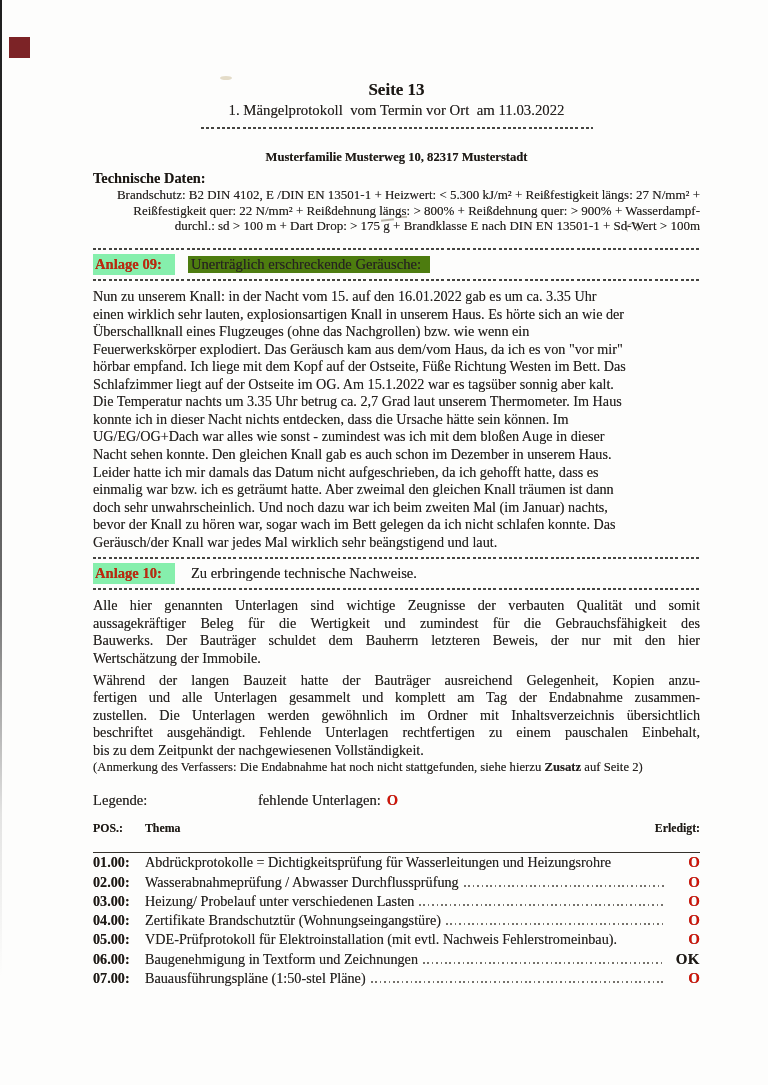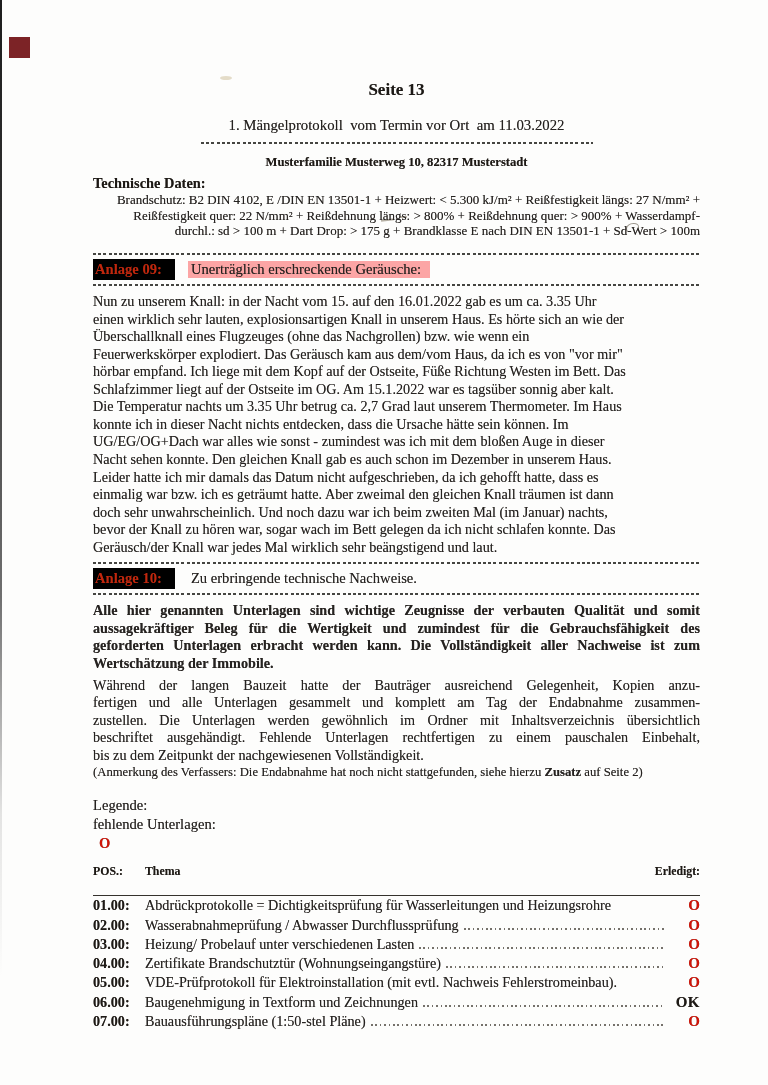--- a/index.html
+++ b/index.html
@@ -13,43 +13,43 @@
   .scan-edge{position:absolute;left:0;top:0;width:2px;height:100%;
     background:linear-gradient(180deg,#1d1d1d 0%,#343434 25%,#6f6f6f 55%,rgba(150,150,150,.25) 75%,rgba(160,160,160,0) 90%);}
   .corner-mark{position:absolute;left:9px;top:37px;width:21px;height:21px;background:#7c2326;}
   .speck{position:absolute;}
   .s1{left:381px;top:219px;width:13px;height:2px;background:#b6b0a4;transform:rotate(-6deg);}
   .s1b{left:399px;top:216px;width:8px;height:2px;background:#c2bcb0;}
   .s2{left:626px;top:223px;width:11px;height:8px;border:1.5px solid #9d988e;border-radius:60% 40% 55% 45%;border-bottom-color:transparent;background:transparent;}
   .s3{left:220px;top:76px;width:12px;height:4px;background:#ddd3ba;border-radius:50%;opacity:.8;}
   .content{position:absolute;left:93px;top:0;width:607px;}
   .page-title{margin-top:80px;text-align:center;font-weight:bold;font-size:17px;line-height:19px;color:#1c1916;}
-  .subtitle{margin-top:17px;text-align:center;font-size:14.8px;line-height:18px;white-space:pre;}
+  .subtitle{margin-top:2px;text-align:center;font-size:14.8px;line-height:18px;white-space:pre;}
   .dash{height:2px;background:repeating-linear-gradient(90deg,#454541 0 3px,transparent 3px 5.2px);}
   .dash.short{width:392px;margin:8px auto 0;}
   .dash.full{width:607px;}
-  .address{margin-top:11px;text-align:center;font-weight:bold;font-size:12.6px;line-height:15px;color:#1e1a16;}
+  .address{margin-top:21px;text-align:center;font-weight:bold;font-size:12.6px;line-height:15px;color:#1e1a16;}
   .tech-heading{margin-top:5px;font-weight:bold;font-size:14.4px;line-height:17px;color:#1c1814;}
   .tech-body{font-size:13px;line-height:15.7px;text-align:right;}
   .tech-body div{white-space:nowrap;}
   .d1{margin-top:14px;}
   .anlage-row{margin-top:4px;margin-bottom:4px;font-size:14.6px;line-height:20px;}
-  .anlage-label{display:inline-block;background:#000000;color:#c3260c;font-weight:bold;padding:0 13px 1px 2px;}
+  .anlage-label{display:inline-block;background:#86efac;color:#c3260c;font-weight:bold;padding:0 13px 1px 2px;}
   .anlage-title{margin-left:13px;padding:0 9px 1px 3px;}
-  .anlage-title.hl{background:#fca5a5;text-align:center;}
+  .anlage-title.hl{background:#4d7c0f;text-align:center;}
   .para{margin-top:7px;font-size:14.2px;line-height:17.55px;}
   .para div{white-space:nowrap;}
   .para.just div{white-space:normal;}
   .para.just div.jfull{text-align:justify;text-align-last:justify;}
   .d2{margin-top:6px;}
   .d3{margin-top:1px;}
-  .para.p-tight{margin-top:7px;font-weight:bold;}
+  .para.p-tight{margin-top:7px;}
   .para.p-follow{margin-top:4px;}
   .note{margin-top:0;font-size:12.7px;line-height:16px;}
-  .legend{margin-top:16px;font-size:14.6px;line-height:19px;display:flex;flex-direction:column;}
+  .legend{margin-top:16px;font-size:14.6px;line-height:19px;display:flex;}
   .legend-label{width:165px;}
   .legend-symbol{color:#d11408;font-weight:bold;margin-left:6px;}
   .toc-header{margin-top:11px;display:flex;align-items:baseline;font-weight:bold;font-size:11.8px;line-height:14px;
     border-bottom:1.5px solid #35322d;padding-bottom:17px;color:#1d1915;}
   .toc-header .th-pos{width:52px;text-decoration:none;}
   .toc-header .th-spacer{flex:1;}
   .trow{display:flex;align-items:flex-start;font-size:14.2px;line-height:19.3px;}
   .tpos{font-weight:bold;width:52px;flex:none;color:#1d1915;}
   .ttext{white-space:nowrap;}
   .tleader{flex:1;min-width:0;height:2px;align-self:flex-end;margin:0 6px 5px 5px;
@@ -110,21 +110,21 @@
 
     <div class="dash full d2"></div>
     <div class="anlage-row">
       <span class="anlage-label">Anlage 10:</span><span class="anlage-title">Zu erbringende technische Nachweise.</span>
     </div>
     <div class="dash full d3"></div>
 
     <div class="para just p-tight">
         <div class="jfull">Alle hier genannten Unterlagen sind wichtige Zeugnisse der verbauten Qualität und somit</div>
         <div class="jfull">aussagekräftiger Beleg für die Wertigkeit und zumindest für die Gebrauchsfähigkeit des</div>
-        <div class="jfull">geforderten Unterlagen erbracht werden kann. Die Vollständigkeit aller Nachweise ist zum</div>
+        <div class="jfull">Bauwerks. Der Bauträger schuldet  dem Bauherrn letzteren Beweis, der nur mit den hier</div>
         <div>Wertschätzung der Immobile.</div>
       </div>
     <div class="para just p-follow">
         <div class="jfull">Während der langen Bauzeit hatte der Bauträger ausreichend Gelegenheit, Kopien anzu-</div>
         <div class="jfull">fertigen und alle Unterlagen gesammelt und komplett am Tag der Endabnahme zusammen-</div>
         <div class="jfull">zustellen. Die Unterlagen werden gewöhnlich im Ordner mit Inhaltsverzeichnis übersichtlich</div>
         <div class="jfull">beschriftet ausgehändigt. Fehlende Unterlagen rechtfertigen zu einem pauschalen Einbehalt,</div>
         <div>bis zu dem Zeitpunkt der nachgewiesenen Vollständigkeit.</div>
       </div>
     <div class="note"><span>(Anmerkung des Verfassers: Die Endabnahme hat noch nicht stattgefunden, siehe hierzu </span><b>Zusatz</b><span> auf Seite 2)</span></div>

